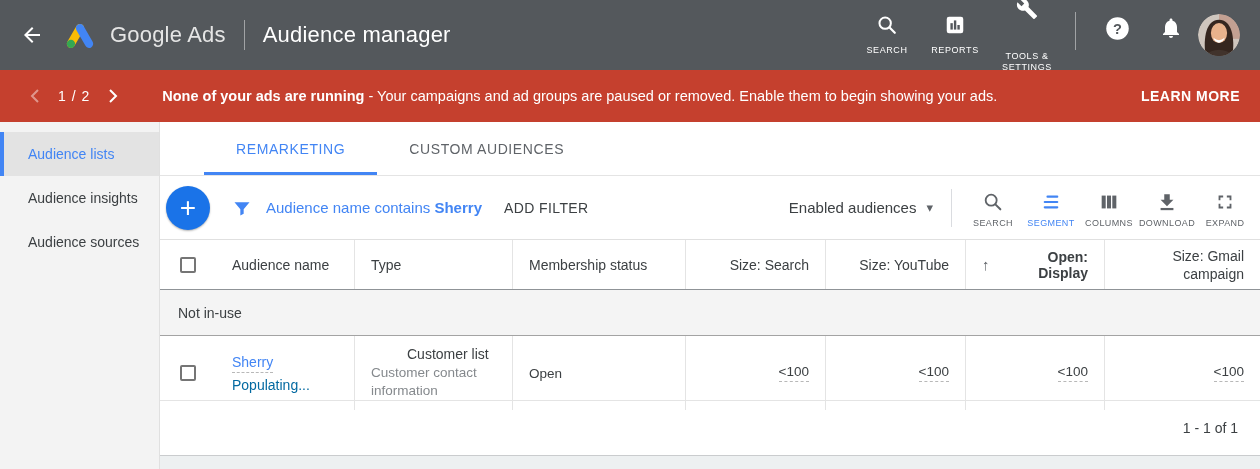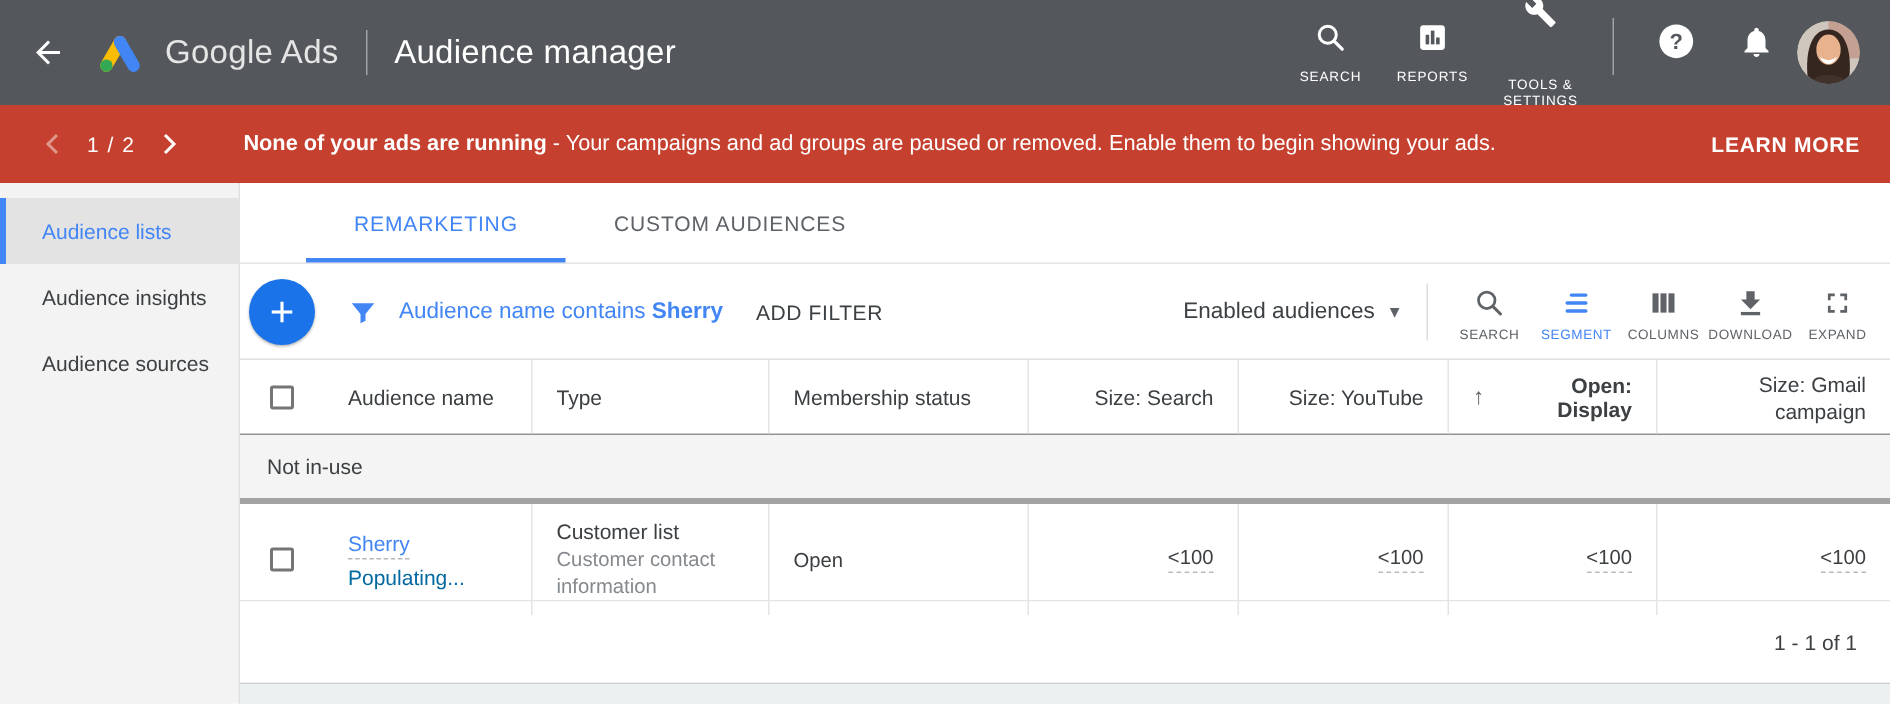--- a/index.html
+++ b/index.html
@@ -64,28 +64,28 @@
   .grid-row { display:grid; grid-template-columns:56px 139px 158px 173px 140px 140px 139px 1fr; }
   .thead { height:50px; background:#fff; border-bottom:1px solid #8f9397; }
   .th { display:flex; align-items:center; font-size:14px; color:#3c4043; padding:0 16px; cursor:pointer; }
   .th.num { justify-content:flex-end; text-align:right; }
   .th.sorted { font-weight:700; }
   .th .sort-arrow { font-weight:400; margin-right:8px; font-size:15px; color:#5f6368; }
   .bR { border-right:1px solid #e4e4e4; }
   .cb-cell { display:flex; align-items:center; justify-content:center; }
   .checkbox { width:16px; height:16px; border:2px solid #757575; border-radius:2px; background:#fff; cursor:pointer; }
 
-  .group-row { height:46px; background:#f4f4f4; border-bottom:4px solid #a3a3a3; display:flex; align-items:center; padding-left:18px; font-size:14px; color:#3c4043; }
+  .group-row { height:46px; background:#f4f4f4; border-bottom:1px solid #a3a3a3; display:flex; align-items:center; padding-left:18px; font-size:14px; color:#3c4043; }
 
   .data-row { height:65px; background:#fff; border-bottom:1px solid #e4e4e4; }
   .td { font-size:13.5px; color:#3c4043; padding:10px 16px; display:flex; flex-direction:column; justify-content:center; }
   .td.num { align-items:flex-end; justify-content:center; }
   .name-link { color:#4285f4; text-decoration:none; border-bottom:1px dashed #b8b8b8; padding-bottom:2px; width:max-content; cursor:pointer; font-size:14px; }
   .populating { color:#0369a1; margin-top:4px; font-size:14px; }
-  .type-main { color:#3c4043; font-size:14px; }
+  .type-main { color:#3c4043; font-size:14px;margin-left:36px; }
   .type-sub { color:#85898d; font-size:13.5px; line-height:18px; margin-top:2px; }
   .dashed-val { border-bottom:1px dashed #b8b8b8; padding-bottom:2px; width:max-content; cursor:pointer; }
 
   .tfoot { height:54px; background:#fff; display:flex; align-items:center; justify-content:flex-end; padding-right:22px; font-size:14px; color:#3c4043; }
   .bottom-strip { flex:1; background:#edf0f1; }
 </style>
 </head>
 <body>
 
 <div class="appbar">

